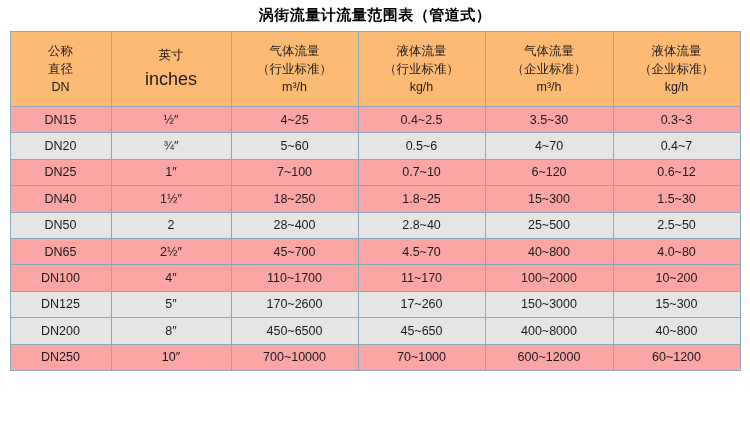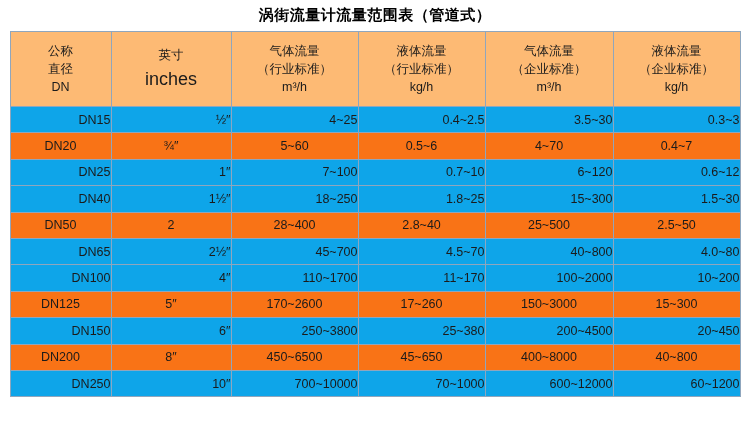--- a/index.html
+++ b/index.html
@@ -57,25 +57,24 @@
   }
   thead th.col-inches .sub-small {
     display: block;
     font-weight: normal;
     font-size: 18px;
   }
   tbody td {
     height: 25.4px;
   }
   tbody tr.odd td {
-    background: #0ea5e9;
-    text-align: right;
+    background: #fca5a5;
   }
   tbody tr.even td {
-    background: #f97316;
+    background: #e5e5e5;
   }
   td.c-dn {
     font-size: 12.5px;
   }
   td.c-in {
     font-size: 12.5px;
   }
 </style>
 </head>
 <body>
@@ -184,28 +183,20 @@
         <td>10~200</td>
       </tr>
       <tr class="even">
         <td class="c-dn">DN125</td>
         <td class="c-in">5″</td>
         <td>170~2600</td>
         <td>17~260</td>
         <td>150~3000</td>
         <td>15~300</td>
       </tr>
-      <tr class="odd">
-        <td class="c-dn">DN150</td>
-        <td class="c-in">6″</td>
-        <td>250~3800</td>
-        <td>25~380</td>
-        <td>200~4500</td>
-        <td>20~450</td>
-      </tr>
       <tr class="even">
         <td class="c-dn">DN200</td>
         <td class="c-in">8″</td>
         <td>450~6500</td>
         <td>45~650</td>
         <td>400~8000</td>
         <td>40~800</td>
       </tr>
       <tr class="odd">
         <td class="c-dn">DN250</td>

